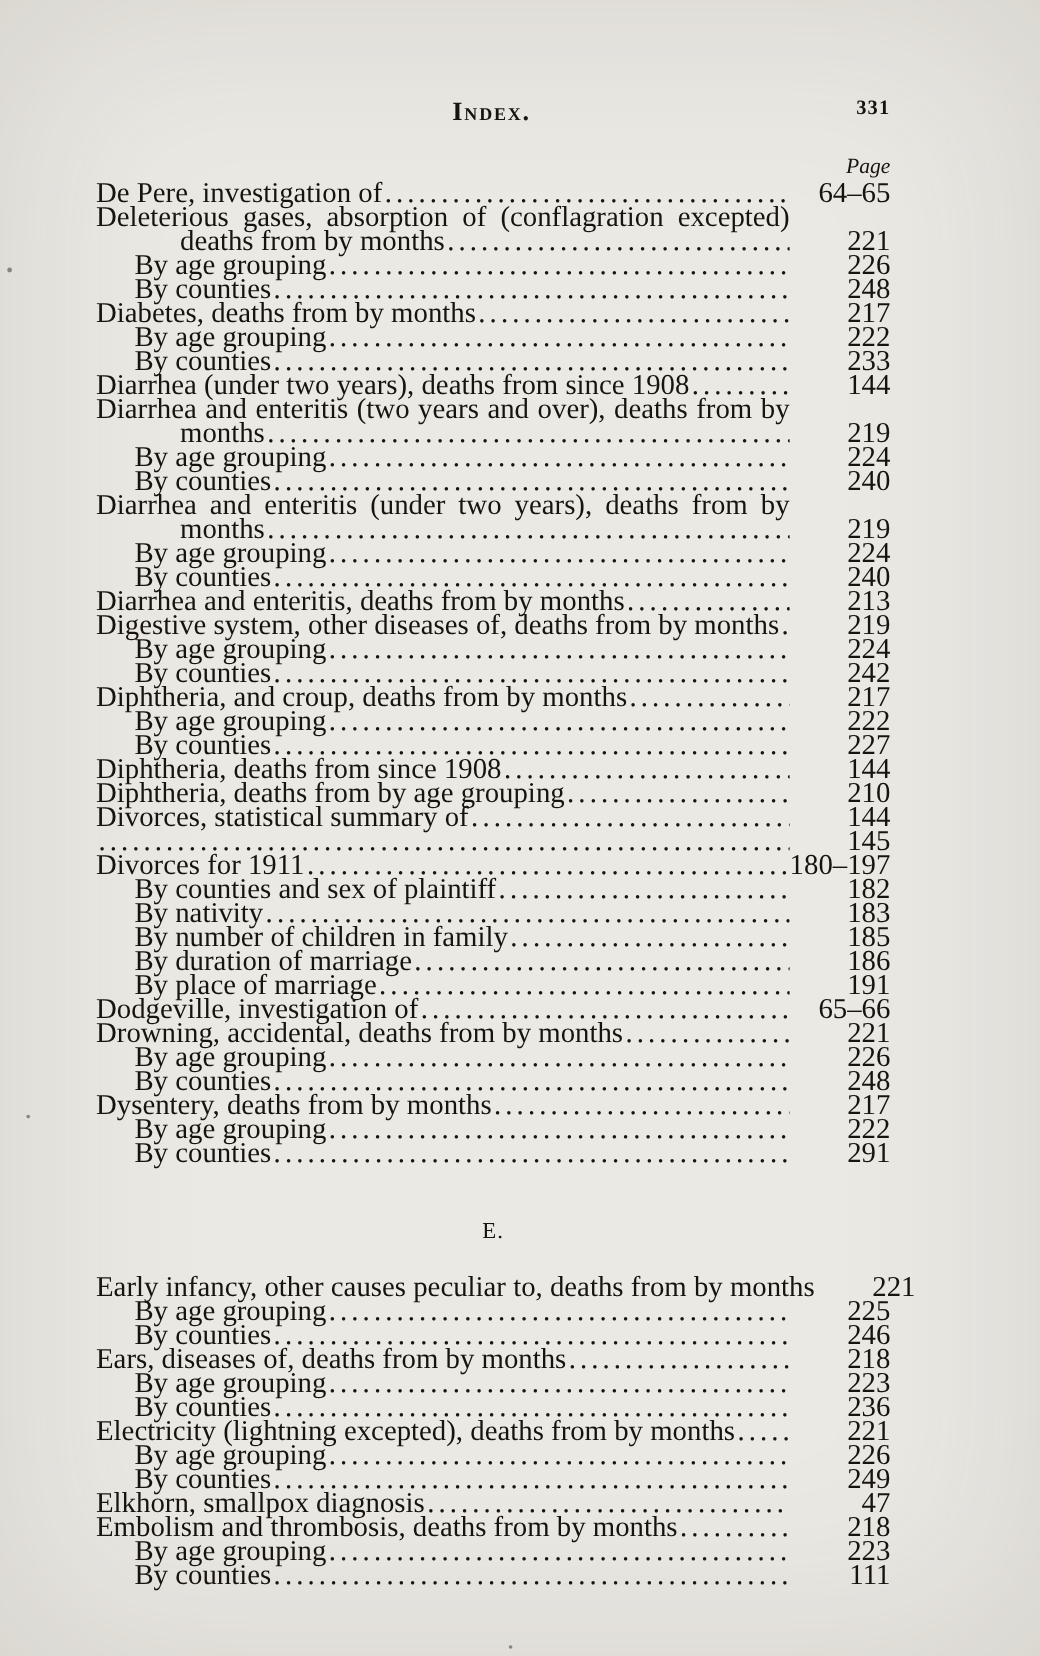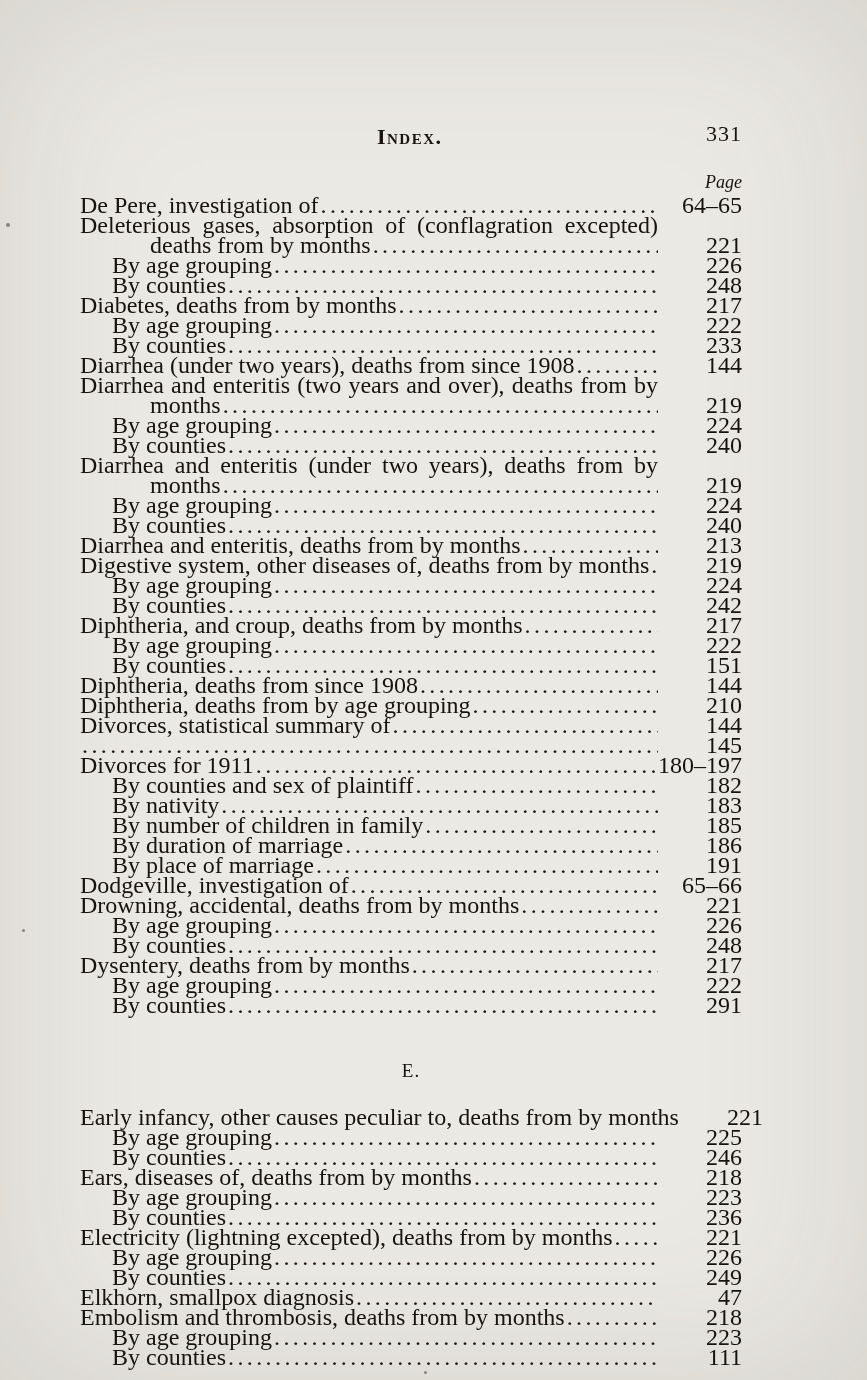--- a/index.html
+++ b/index.html
@@ -6,31 +6,31 @@
   html, body { background:#d8d6d0; }
   .sheet{
     position:relative;
     width:867px; height:1380px;
     background:#ebe9e4;
     box-shadow: inset 0 0 170px rgba(85,78,65,.15);
     font-family:"Liberation Serif","DejaVu Serif",serif;
     color:#17130e;
     overflow:hidden;
   }
-  .content{ position:absolute; left:80px; top:0; width:662px; padding-top:116px; }
+  .content{ position:absolute; left:80px; top:0; width:662px; padding-top:72px; }
 
   .page-header{ position:relative; height:32px; }
   .title{
     position:absolute; left:50%; transform:translateX(-52%); top:10px;
     font-size:22px; line-height:22px; font-variant:small-caps;
     letter-spacing:1.5px; font-weight:600;
   }
   .folio{
     position:absolute; right:0; top:6px;
-    font-size:22px; line-height:24px; font-weight:400; letter-spacing:1px;
+    font-size:17px; line-height:24px; font-weight:700; letter-spacing:1px;
   }
 
   .col-label{ margin-top:24px; text-align:right; font-size:18px; line-height:21px;font-style:italic; }
 
   .index-list{ margin-top:2px; }
 
   .row{ display:flex; align-items:flex-end; font-size:24px; line-height:20px; }
   .row .txt{ white-space:pre; }
   .indent-1{ padding-left:32px; }
   .indent-2{ padding-left:70px; }
@@ -168,21 +168,21 @@
           <span class="pg">217</span>
         </div>
         <div class="row indent-1">
           <span class="txt">By age grouping</span>
           <span class="dots on"></span>
           <span class="pg">222</span>
         </div>
         <div class="row indent-1">
           <span class="txt">By counties</span>
           <span class="dots on"></span>
-          <span class="pg">151</span>
+          <span class="pg">227</span>
         </div>
         <div class="row indent-0">
           <span class="txt">Diphtheria, deaths from since 1908</span>
           <span class="dots on"></span>
           <span class="pg">144</span>
         </div>
         <div class="row indent-0">
           <span class="txt">Diphtheria, deaths from by age grouping</span>
           <span class="dots on"></span>
           <span class="pg">210</span>

